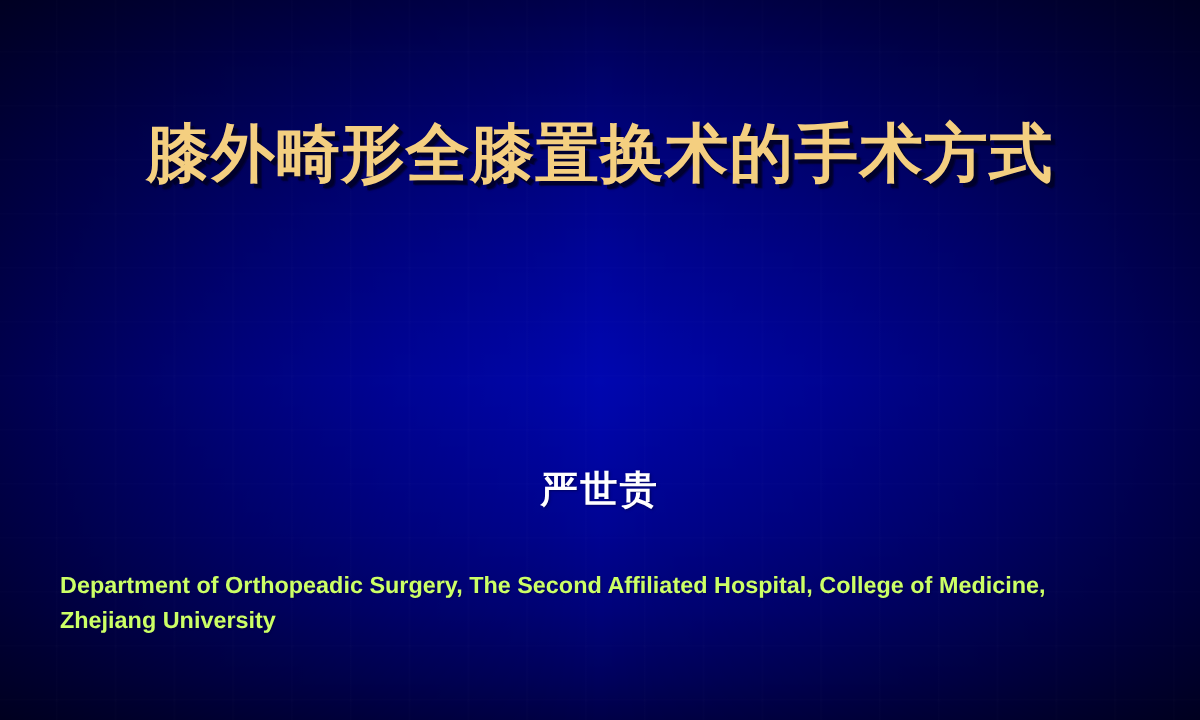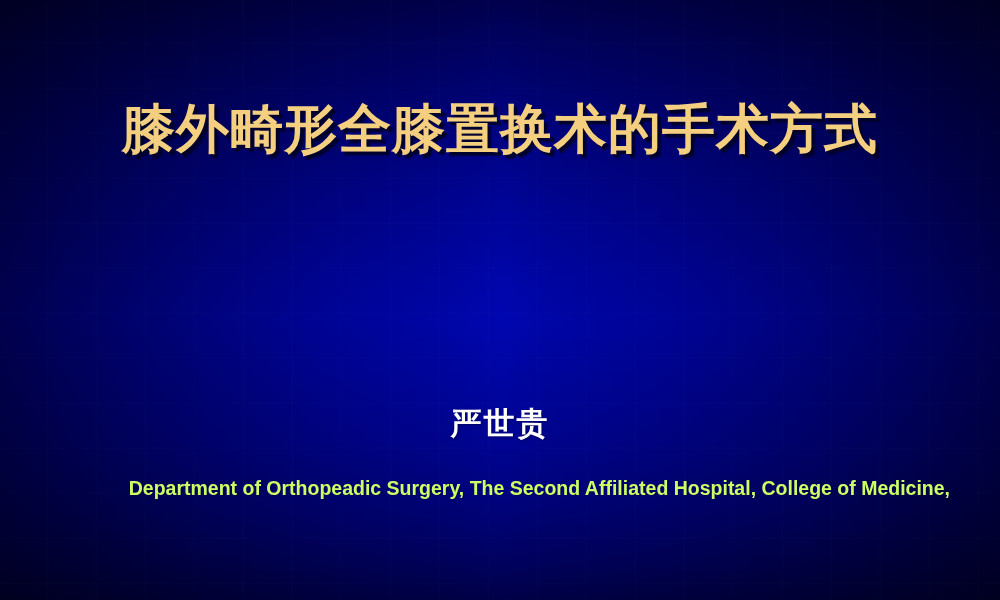--- a/index.html
+++ b/index.html
@@ -106,30 +106,29 @@
 
   .author-name {
     display: inline-block;
     font-family: "DejaVu Sans", "Liberation Sans", sans-serif;
     font-size: 31px;
     font-weight: bold;
     line-height: 40px;
     letter-spacing: 2px;
     color: #ffffff;
     text-shadow: 1px 1px 2px rgba(0, 0, 50, 0.5);
-    margin-top: 15px;
   }
 
   
   .affiliation-block {
     position: absolute;
     top: 474px;
     left: 50px;
     width: 900px;
-    text-align: right;
+    text-align: left;
   }
 
   .affiliation-line {
     display: block;
     font-family: "Liberation Sans", "DejaVu Sans", sans-serif;
     font-size: 19.5px;
     font-weight: bold;
     line-height: 29px;
     letter-spacing: 0px;
     color: #ccff66;
@@ -146,16 +145,17 @@
     <div class="title-block">
       <span class="title-line">膝外畸形全膝置换术的手术方式</span>
     </div>
 
     <div class="author-block">
       <span class="author-name">严世贵</span>
     </div>
 
     <div class="affiliation-block">
       <span class="affiliation-line">Department of Orthopeadic Surgery, The Second Affiliated Hospital, College of Medicine,</span>
+      <span class="affiliation-line">Zhejiang University</span>
     </div>
 
   </div>
 </div>
 
 </body></html>

